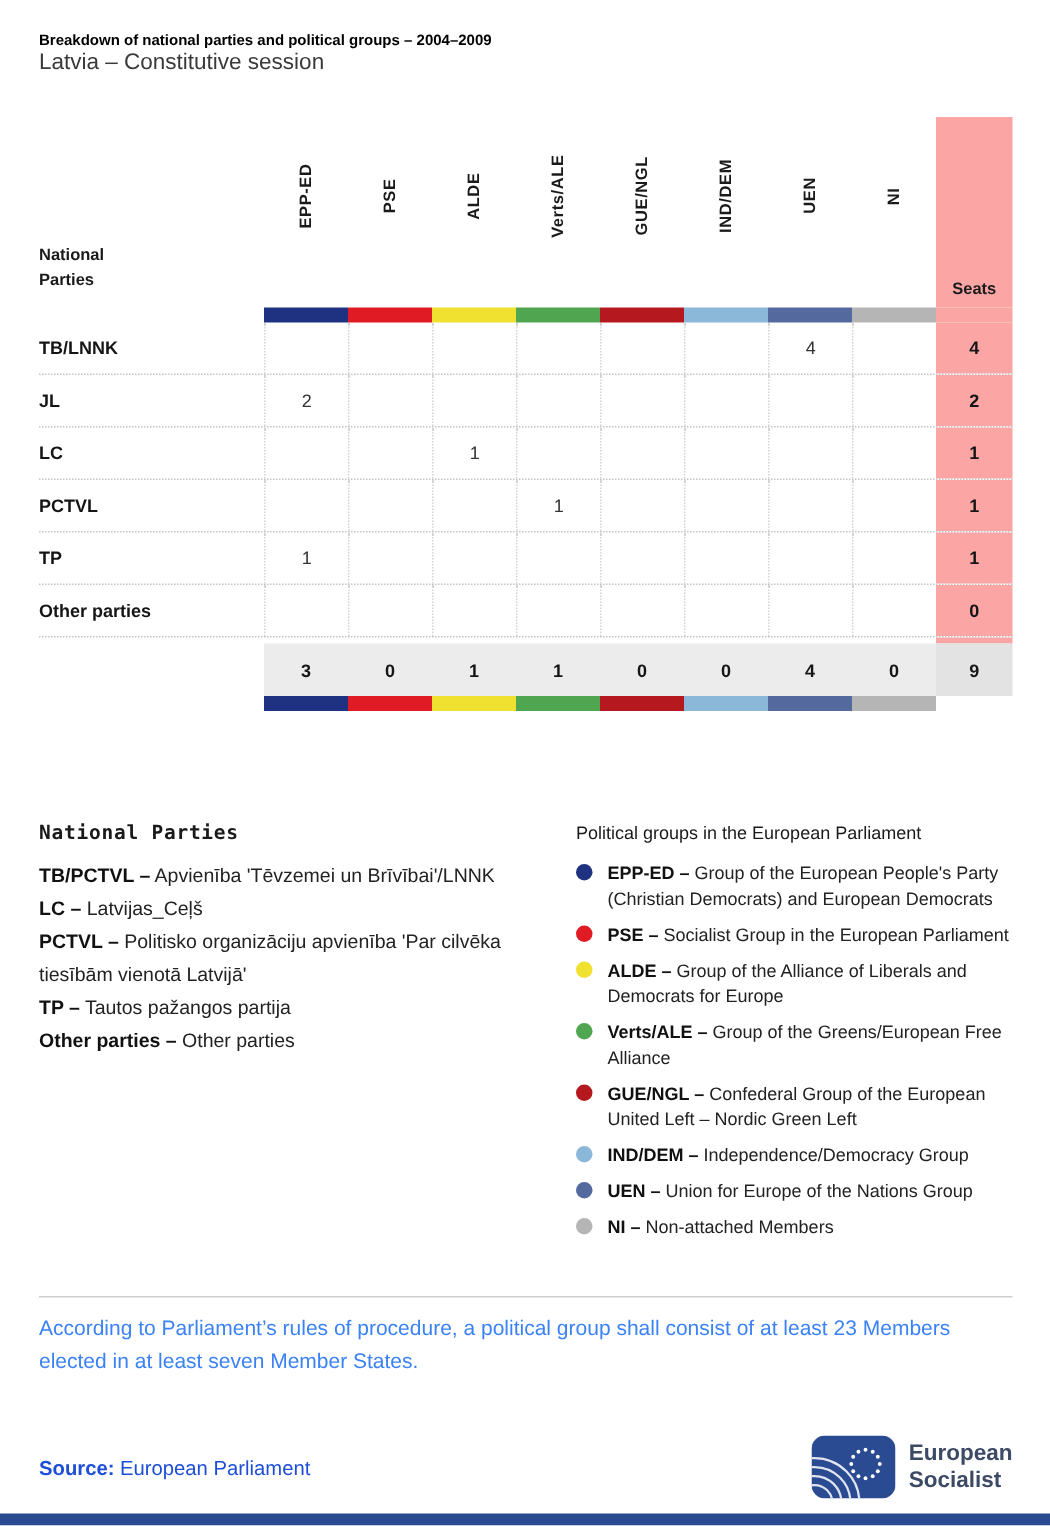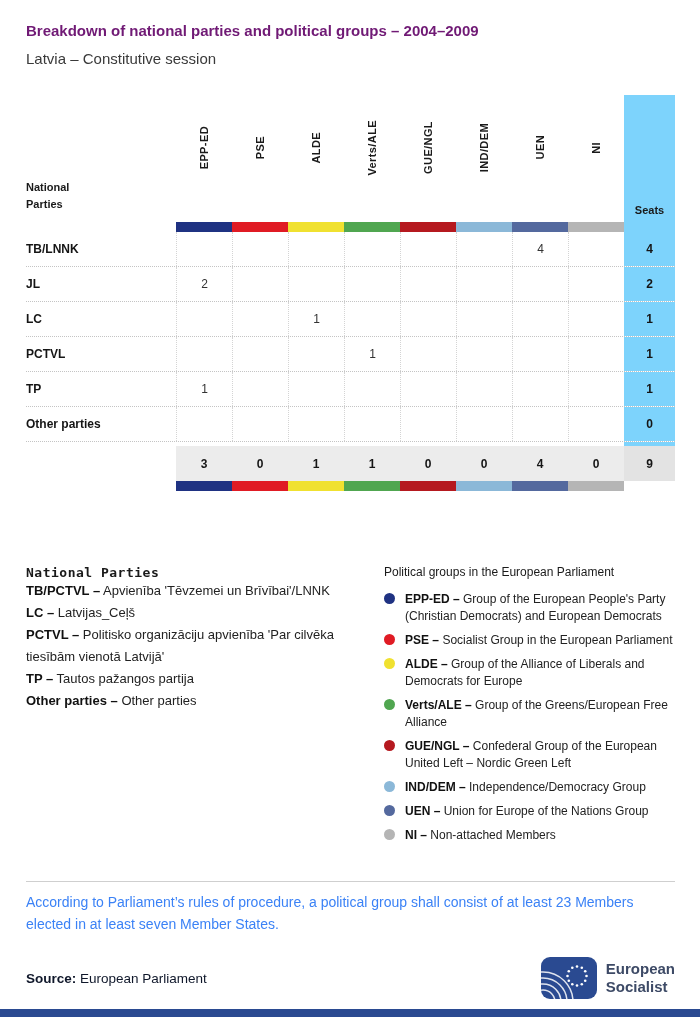--- a/index.html
+++ b/index.html
@@ -1,55 +1,55 @@
 <!DOCTYPE html>
 <html><head>
 <meta charset="utf-8">
 <style>
   * { margin:0; padding:0; box-sizing:border-box; }
   html,body { background:#ffffff; }
   body { width:700px; height:1017px; font-family:"Liberation Sans",sans-serif; display:flex; flex-direction:column; overflow:hidden; }
   .page { flex:1; display:flex; flex-direction:column; padding:22px 25px 10px 26px; }
 
-  .title { font-size:15px; font-weight:700; color:#701a75; margin-bottom:11px; }
+  .title { font-size:10px; font-weight:700; color:#000000; margin-bottom:0; }
   .subtitle { font-size:15px; color:#3a3a3a; margin-bottom:28px; }
 
   .trow { display:grid; grid-template-columns:150px repeat(8,56px) 51px; }
   .head { height:127px; }
   .c-rowhead { display:flex; flex-direction:column; justify-content:flex-end; padding-bottom:8px; font-size:11px; font-weight:700; line-height:1.6; color:#1a1a1a; }
   .c-ghead { display:flex; align-items:center; justify-content:center; padding-bottom:22px; }
   .vlabel { writing-mode:vertical-rl; transform:rotate(180deg); font-size:11px; font-weight:700; letter-spacing:0.4px; color:#1a1a1a; white-space:nowrap; }
-  .c-seats { background:#7dd3fc; }
+  .c-seats { background:#fca5a5; }
   .c-seatshead { display:flex; align-items:flex-end; justify-content:center; font-size:11px; font-weight:700; color:#1a1a1a; padding-bottom:6px; }
   .bars { height:10px; }
   .data { height:35px; border-bottom:1px dotted #c4c4c4; }
   .c-party { display:flex; align-items:center; font-size:12px; font-weight:700; color:#151515; }
   .c-val { display:flex; align-items:center; justify-content:center; font-size:12px; color:#333; border-left:1px dotted #d4d4d4; }
   .c-seatval { display:flex; align-items:center; justify-content:center; font-size:12px; font-weight:700; color:#151515; }
   .spacer { height:4px; }
   .totals { height:35px; }
   .c-tot { display:flex; align-items:center; justify-content:center; font-size:12px; font-weight:700; color:#151515; background:#ececec; }
   .c-tot-seats { display:flex; align-items:center; justify-content:center; font-size:12px; font-weight:700; color:#151515; background:#e3e3e3; }
 
   .legends { display:flex; margin-top:74px; }
   .legend-parties { width:358px; padding-right:18px; }
-  .lp-title { font-family:"DejaVu Sans Mono",monospace; font-size:13px; font-weight:700; letter-spacing:0.5px; color:#1a1a1a; margin-bottom:0; }
+  .lp-title { font-family:"DejaVu Sans Mono",monospace; font-size:13px; font-weight:700; letter-spacing:0.5px; color:#1a1a1a; margin-bottom:10px; }
   .lp-item { font-size:13px; line-height:22px; color:#222; }
   .lp-item b { color:#111; }
   .legend-groups { flex:1; }
   .lg-title { font-size:12px; font-weight:400; color:#1a1a1a; margin-bottom:12px; }
   .lg-item { display:flex; margin-bottom:7px; }
   .dot { width:11px; height:11px; border-radius:50%; flex:0 0 11px; margin-right:10px; margin-top:2px; }
   .lg-text { font-size:12px; line-height:17px; color:#222; }
   .lg-text b { color:#111; }
 
   .rule { border-top:1px solid #cfcfcf; margin-top:30px; }
   .note { font-size:14px; line-height:1.55; color:#3b82f6; margin-top:10px; max-width:648px; }
   .source-row { margin-top:auto; display:flex; justify-content:space-between; align-items:center; }
-  .source { font-size:13.5px; color:#0f172a; }
+  .source { font-size:13.5px; color:#1d4ed8; }
   .ep-logo { display:flex; align-items:center; gap:9px; }
   .ep-text { font-size:15px; font-weight:600; color:#3d4a66; line-height:18px; }
   .bottom-bar { height:8px; background:#2a4a91; }
 </style>
 </head>
 <body>
 
 <div class="page">
 
   <div class="title">Breakdown of national parties and political groups – 2004–2009</div>

